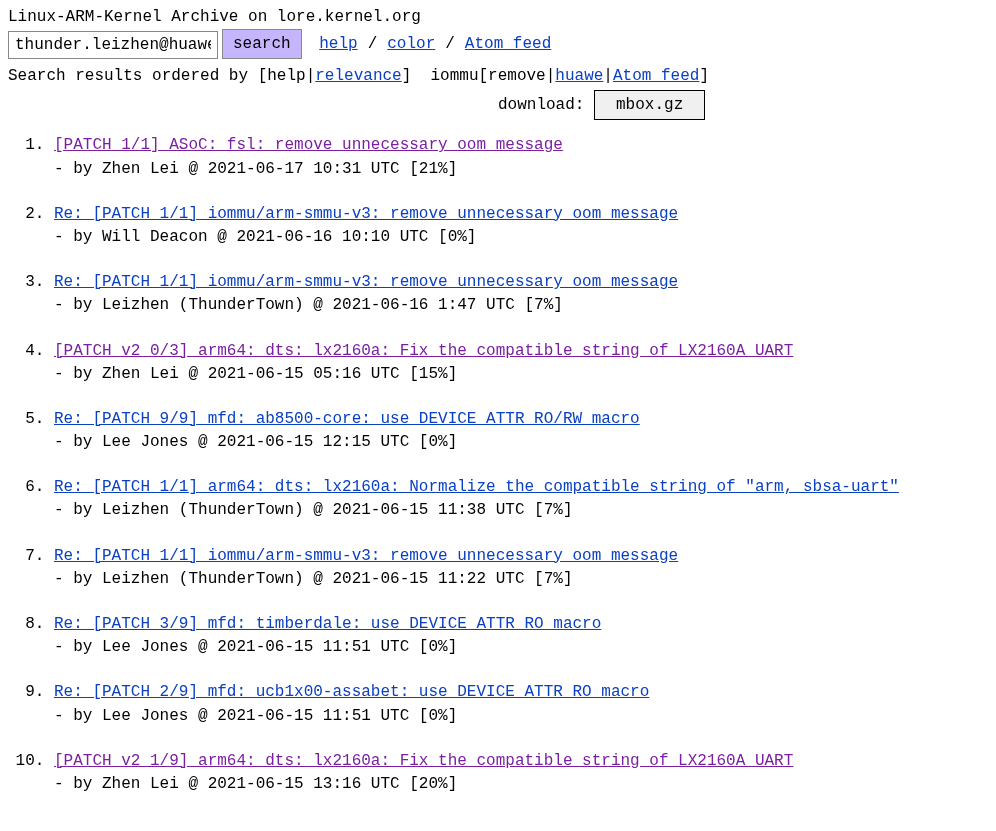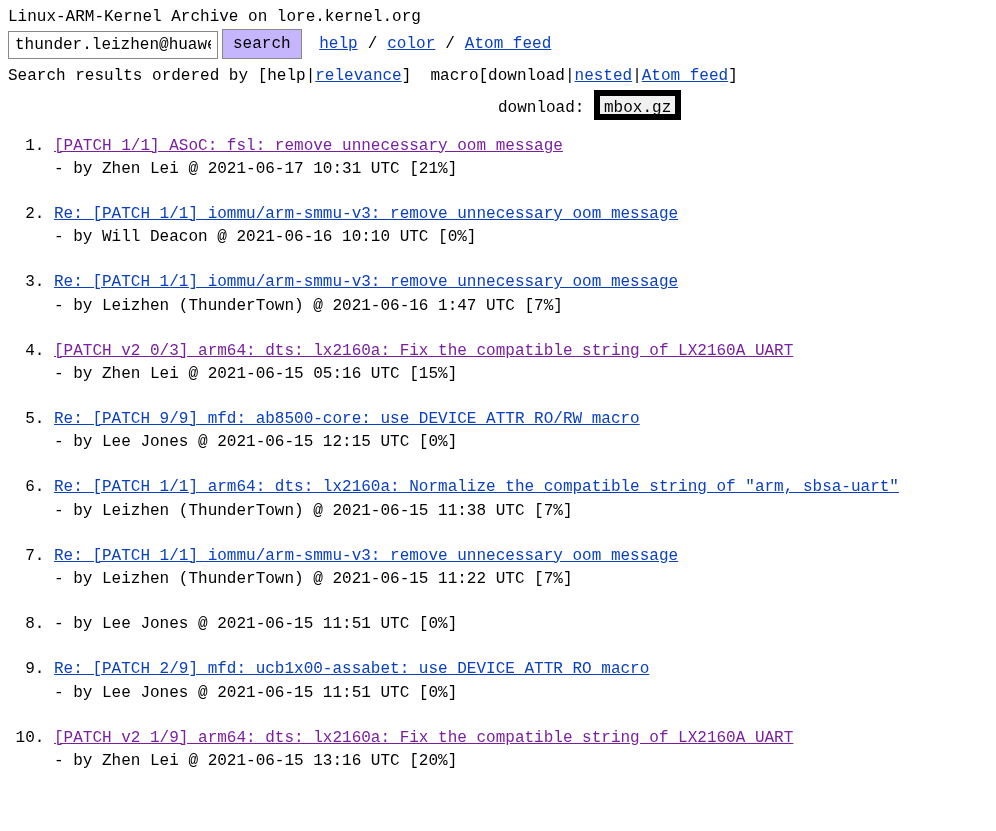--- a/index.html
+++ b/index.html
@@ -64,23 +64,23 @@
       margin: 14px 0 0 0;
       padding-left: 46px;
     }
     ol.results li {
       margin-bottom: 22px;
     }
     ol.results li .meta {
       display: block;
     }
     .mbox-btn {
-      border: 6px solid #000000;
+      border: 1px solid #000000;
       background: #f0f0f0;
-      padding: 3px 4px;
+      padding: 3px 21px;
       cursor: pointer;
       font-family: inherit;
       font-size: 16px;
     }
   </style>
 </head>
 <body>
 
 <pre>Linux-ARM-Kernel Archive on lore.kernel.org</pre>
 
@@ -88,31 +88,31 @@
   <input type="text" value="thunder.leizhen@huawe" style="">
   <button>search</button>
   <span>&nbsp;</span>
   <a href="#" class="link-blue">help</a>
   <span class="sep">/</span>
   <a href="#" class="link-blue">color</a>
   <span class="sep">/</span>
   <a href="#" class="link-blue">Atom feed</a>
 </div>
 
-<pre class="view-row"><span>Search results ordered by [</span><span>help</span>|<a href="#" class="link-blue">relevance</a><span>]  macro[</span><span>download</span>|<a href="#" class="link-blue">nested</a>|<a href="#" class="link-blue">Atom feed</a><span>]</span></pre>
+<pre class="view-row"><span>Search results ordered by [</span><span>help</span>|<a href="#" class="link-blue">relevance</a><span>]  iommu[</span><span>remove</span>|<a href="#" class="link-blue">huawe</a>|<a href="#" class="link-blue">Atom feed</a><span>]</span></pre>
 
 <div class="download-row">
   <span>download: </span>
   <button class="mbox-btn">mbox.gz</button>
 </div>
 
 <ol class="results" id="results-list">
     <li><a href="#" class="link-purple">[PATCH 1/1] ASoC: fsl: remove unnecessary oom message</a><span class="meta">- by Zhen Lei @ 2021-06-17 10:31 UTC [21%]</span></li>
     <li><a href="#" class="link-blue">Re: [PATCH 1/1] iommu/arm-smmu-v3: remove unnecessary oom message</a><span class="meta">- by Will Deacon @ 2021-06-16 10:10 UTC [0%]</span></li>
     <li><a href="#" class="link-blue">Re: [PATCH 1/1] iommu/arm-smmu-v3: remove unnecessary oom message</a><span class="meta">- by Leizhen (ThunderTown) @ 2021-06-16  1:47 UTC [7%]</span></li>
     <li><a href="#" class="link-purple">[PATCH v2 0/3] arm64: dts: lx2160a: Fix the compatible string of LX2160A UART</a><span class="meta">- by Zhen Lei @ 2021-06-15 05:16 UTC [15%]</span></li>
     <li><a href="#" class="link-blue">Re: [PATCH 9/9] mfd: ab8500-core: use DEVICE_ATTR_RO/RW macro</a><span class="meta">- by Lee Jones @ 2021-06-15 12:15 UTC [0%]</span></li>
     <li><a href="#" class="link-blue">Re: [PATCH 1/1] arm64: dts: lx2160a: Normalize the compatible string of "arm, sbsa-uart"</a><span class="meta">- by Leizhen (ThunderTown) @ 2021-06-15 11:38 UTC [7%]</span></li>
     <li><a href="#" class="link-blue">Re: [PATCH 1/1] iommu/arm-smmu-v3: remove unnecessary oom message</a><span class="meta">- by Leizhen (ThunderTown) @ 2021-06-15 11:22 UTC [7%]</span></li>
-    <li><span class="meta">- by Lee Jones @ 2021-06-15 11:51 UTC [0%]</span></li>
+    <li><a href="#" class="link-blue">Re: [PATCH 3/9] mfd: timberdale: use DEVICE_ATTR_RO macro</a><span class="meta">- by Lee Jones @ 2021-06-15 11:51 UTC [0%]</span></li>
     <li><a href="#" class="link-blue">Re: [PATCH 2/9] mfd: ucb1x00-assabet: use DEVICE_ATTR_RO macro</a><span class="meta">- by Lee Jones @ 2021-06-15 11:51 UTC [0%]</span></li>
     <li><a href="#" class="link-purple">[PATCH v2 1/9] arm64: dts: lx2160a: Fix the compatible string of LX2160A UART</a><span class="meta">- by Zhen Lei @ 2021-06-15 13:16 UTC [20%]</span></li>
   </ol>
 
 </body></html>

